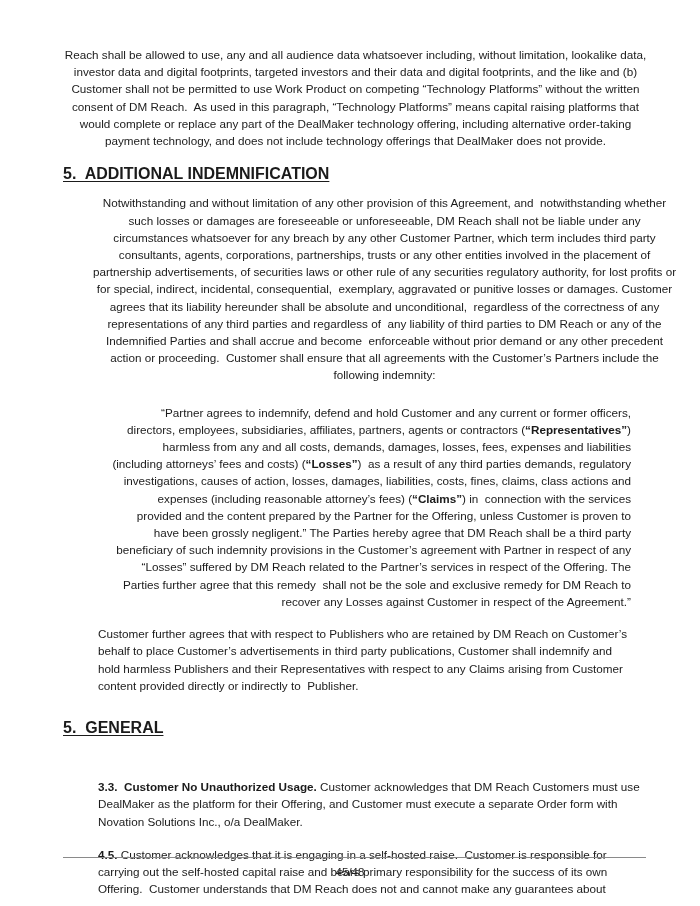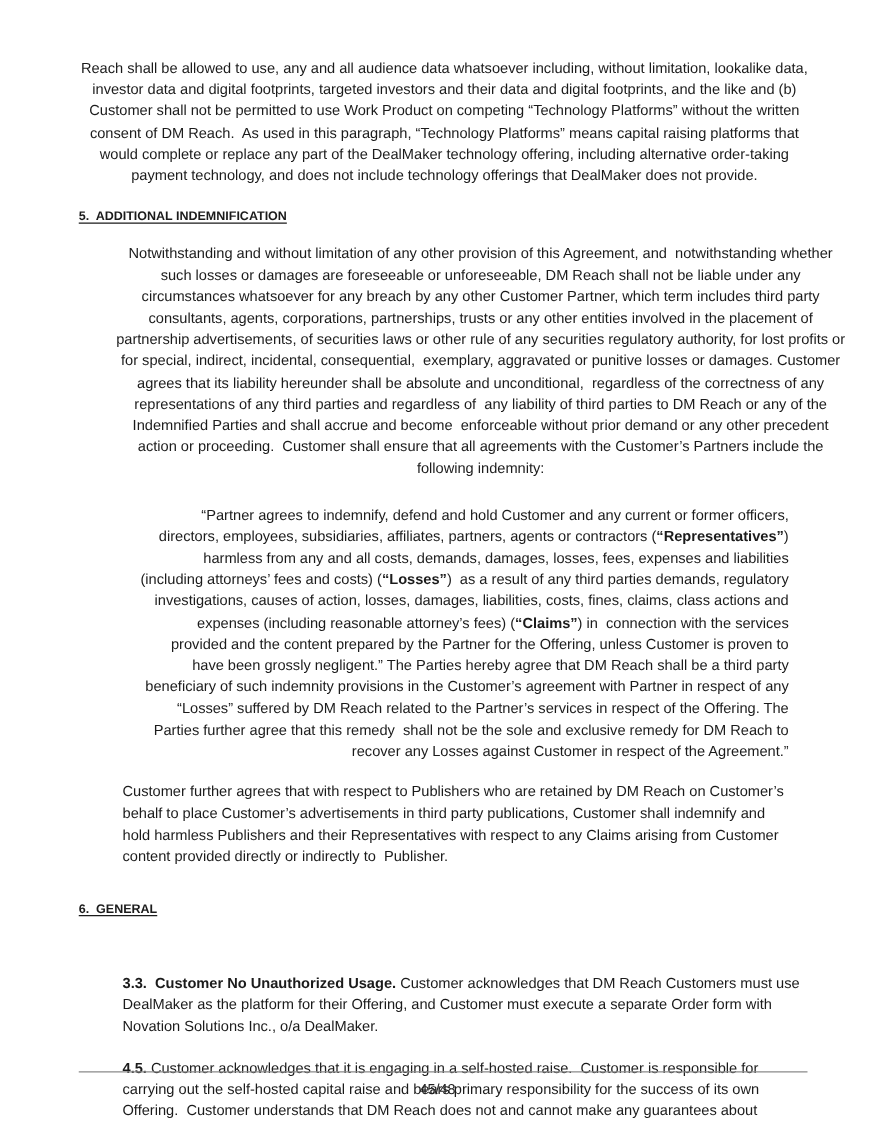--- a/index.html
+++ b/index.html
@@ -23,21 +23,21 @@
   .para {
     white-space: pre-wrap;
     width: 585px;
     margin: 0 0 16px 0;
     text-align: center;
   }
   .section-heading {
     font-weight: bold;
     text-decoration: underline;
     text-underline-offset: 2px;
-    font-size: 10px;
+    font-size: 16px;
     margin: 0 0 12px 0;
     white-space: pre-wrap;
   }
   .heading-extra-gap {
     margin-bottom: 42px;
   }
   .body-para {
     margin-bottom: 20px;
     margin-left: 29px;
   }
@@ -84,21 +84,21 @@
   <p class="para">Reach shall be allowed to use, any and all audience data whatsoever including, without limitation, lookalike data, investor data and digital footprints, targeted investors and their data and digital footprints, and the like and (b) Customer shall not be permitted to use Work Product on competing “Technology Platforms” without the written consent of DM Reach.  As used in this paragraph, “Technology Platforms” means capital raising platforms that would complete or replace any part of the DealMaker technology offering, including alternative order-taking payment technology, and does not include technology offerings that DealMaker does not provide.</p>
 
   <h2 class="section-heading">5.  ADDITIONAL INDEMNIFICATION</h2>
 
   <p class="para body-para">Notwithstanding and without limitation of any other provision of this Agreement, and  notwithstanding whether such losses or damages are foreseeable or unforeseeable, DM Reach shall not be liable under any circumstances whatsoever for any breach by any other Customer Partner, which term includes third party consultants, agents, corporations, partnerships, trusts or any other entities involved in the placement of partnership advertisements, of securities laws or other rule of any securities regulatory authority, for lost profits or for special, indirect, incidental, consequential,  exemplary, aggravated or punitive losses or damages. Customer agrees that its liability hereunder shall be absolute and unconditional,  regardless of the correctness of any representations of any third parties and regardless of  any liability of third parties to DM Reach or any of the Indemnified Parties and shall accrue and become  enforceable without prior demand or any other precedent action or proceeding.  Customer shall ensure that all agreements with the Customer’s Partners include the following indemnity:</p>
 
   <p class="quote-block"><span>“Partner agrees to indemnify, defend and hold Customer and any current or former officers, directors, employees, subsidiaries, affiliates, partners, agents or contractors (</span><span style="font-weight: bold;">“Representatives”</span><span>) harmless from any and all costs, demands, damages, losses, fees, expenses and liabilities (including attorneys’ fees and costs) (</span><span style="font-weight: bold;">“Losses”</span><span>)  as a result of any third parties demands, regulatory investigations, causes of action, losses, damages, liabilities, costs, fines, claims, class actions and expenses (including reasonable attorney’s fees) (</span><span style="font-weight: bold;">“Claims”</span><span>) in  connection with the services provided and the content prepared by the Partner for the Offering, unless Customer is proven to have been grossly negligent.” The Parties hereby agree that DM Reach shall be a third party beneficiary of such indemnity provisions in the Customer’s agreement with Partner in respect of any “Losses” suffered by DM Reach related to the Partner’s services in respect of the Offering. The Parties further agree that this remedy  shall not be the sole and exclusive remedy for DM Reach to recover any Losses against Customer in respect of the Agreement.”</span></p>
 
   <p class="publishers-para">Customer further agrees that with respect to Publishers who are retained by DM Reach on Customer’s behalf to place Customer’s advertisements in third party publications, Customer shall indemnify and hold harmless Publishers and their Representatives with respect to any Claims arising from Customer content provided directly or indirectly to  Publisher.</p>
 
-  <h2 class="section-heading heading-extra-gap">6.  GENERAL</h2>
+  <h2 class="section-heading heading-extra-gap">5.  GENERAL</h2>
 
   <p class="clause"><span style="font-weight: bold;">3.3.  Customer No Unauthorized Usage.</span><span> Customer acknowledges that DM Reach Customers must use DealMaker as the platform for their Offering, and Customer must execute a separate Order form with Novation Solutions Inc., o/a DealMaker.</span></p>
 
   <p class="clause"><span style="font-weight: bold;">4.5.</span><span> Customer acknowledges that it is engaging in a self-hosted raise.  Customer is responsible for carrying out the self-hosted capital raise and bears primary responsibility for the success of its own Offering.  Customer understands that DM Reach does not and cannot make any guarantees about</span></p>
 
   <div class="footer-divider"></div>
 
   <div class="page-number">45/48</div>
 
 </div>

